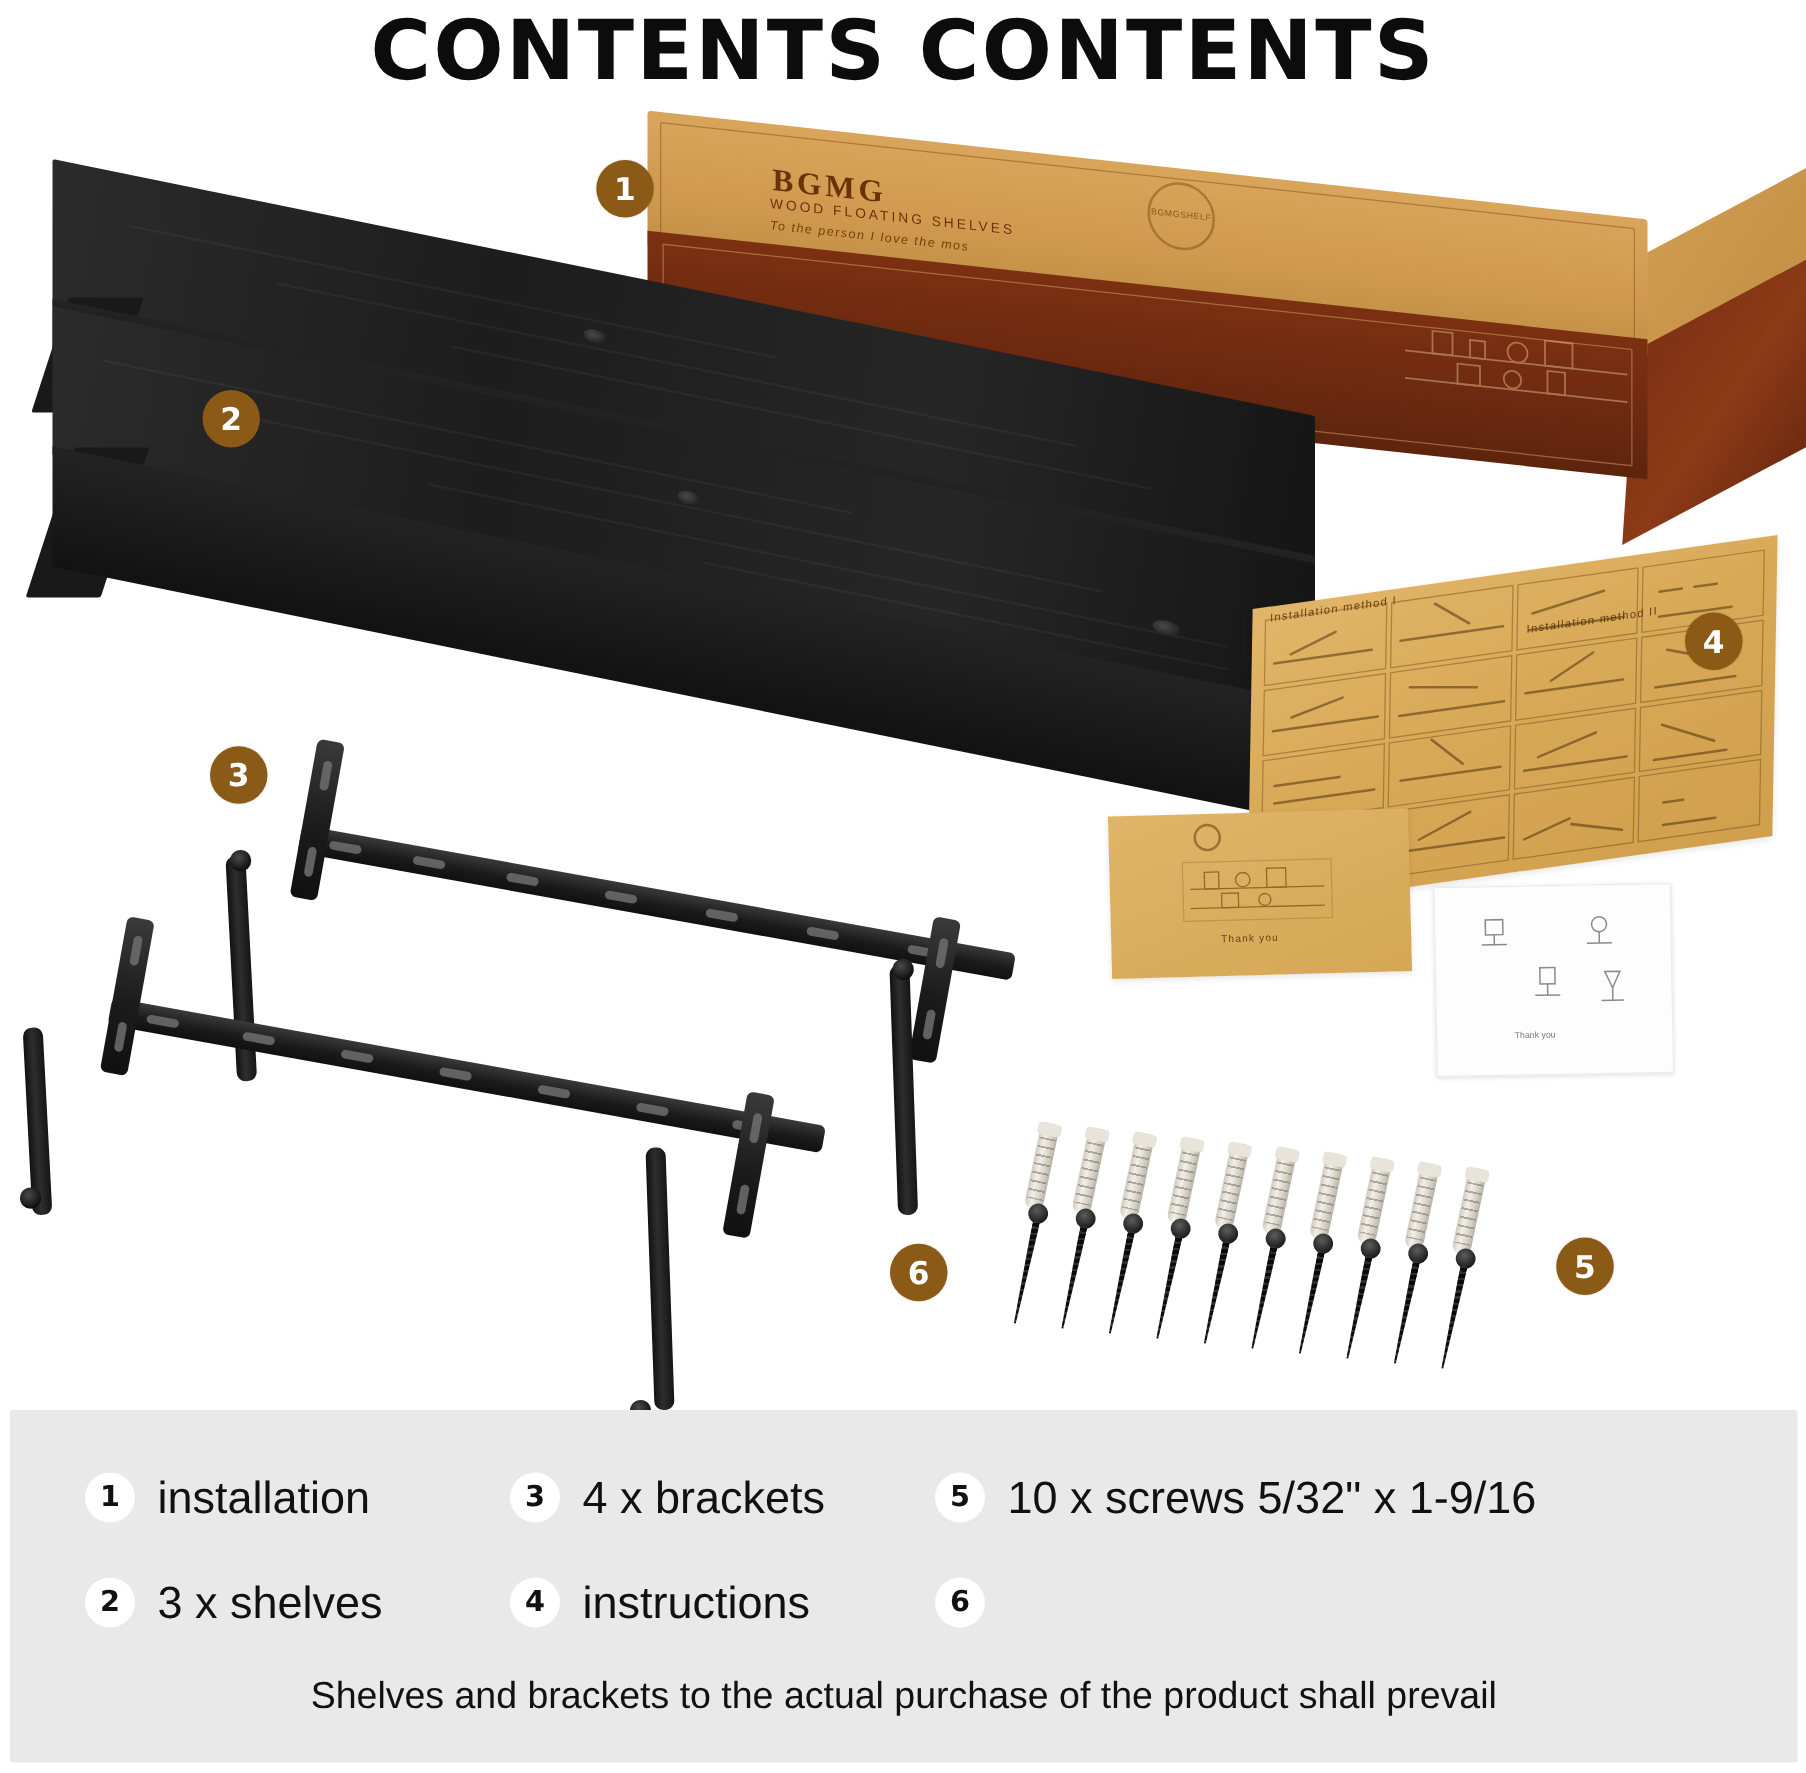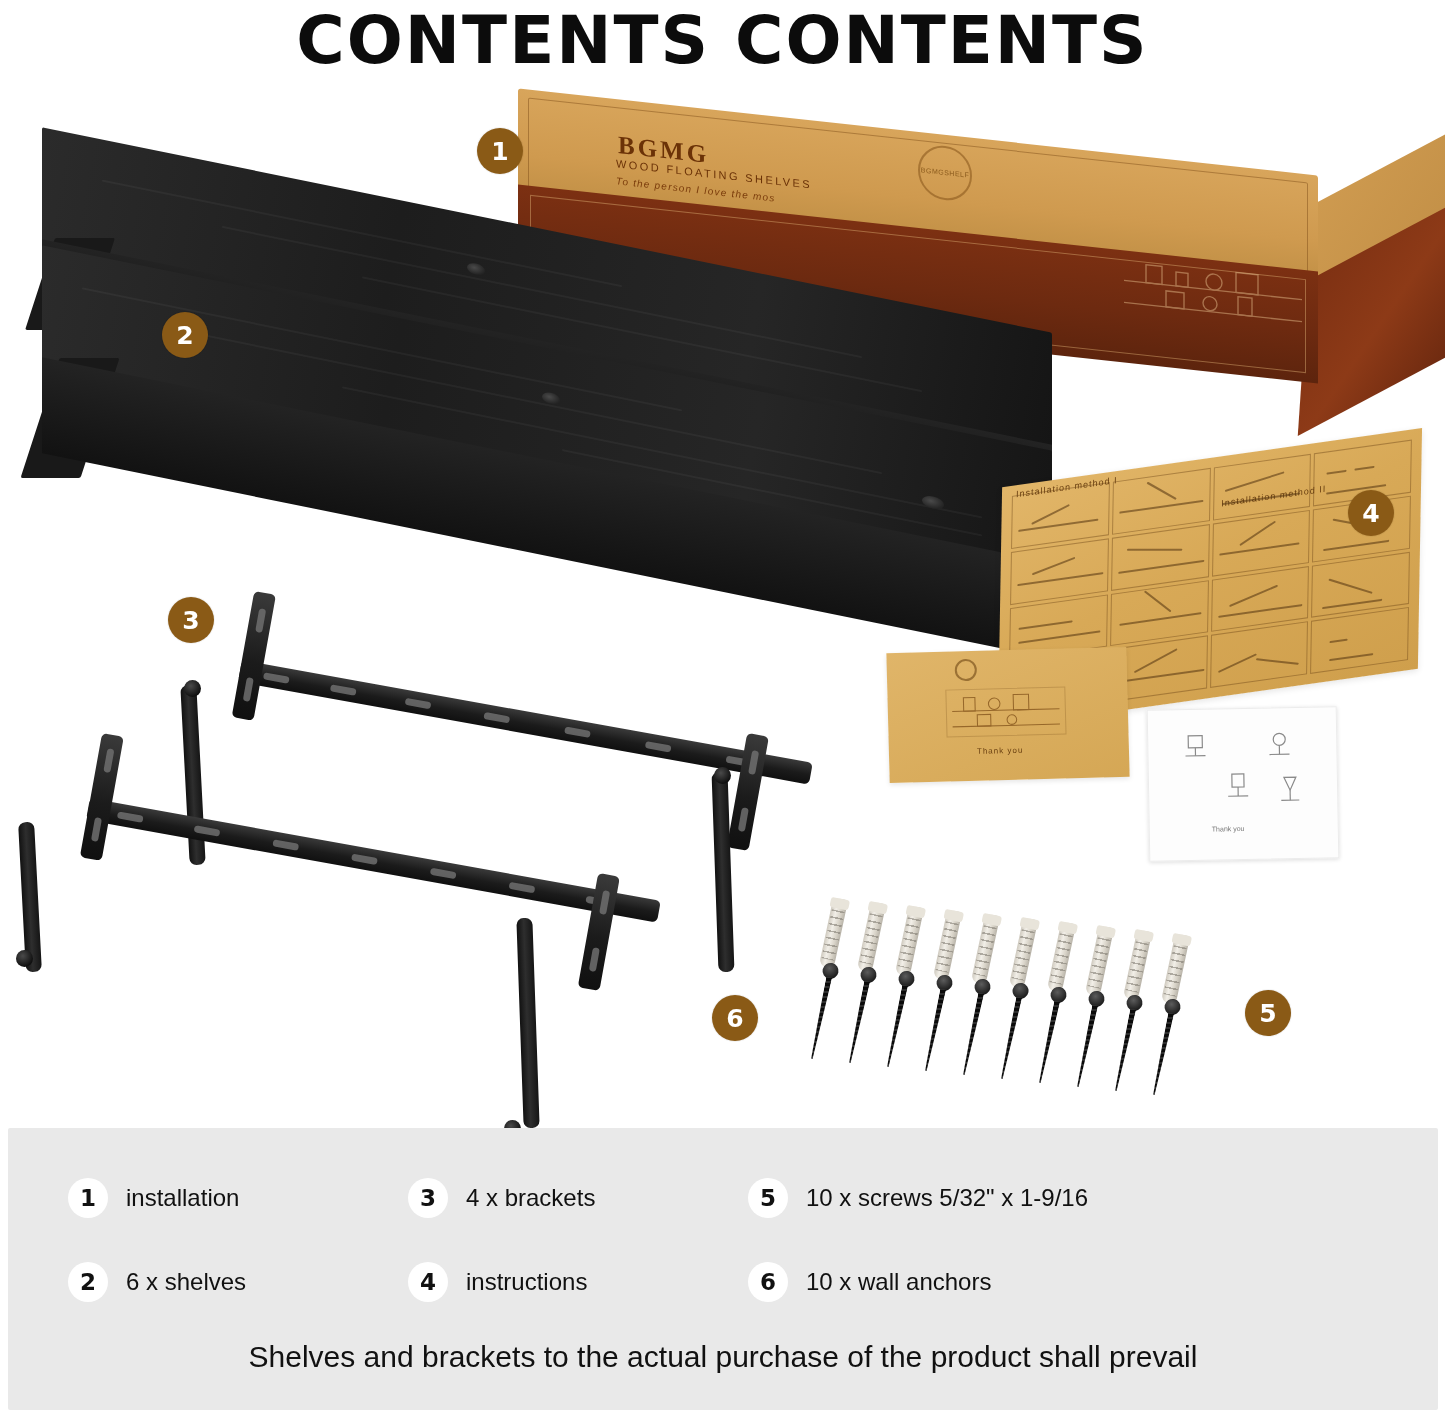--- a/index.html
+++ b/index.html
@@ -317,21 +317,21 @@
   }
   .lg-item { display:flex; align-items:center; gap:18px; }
   .lg-num {
     width:40px;height:40px;border-radius:50%;
     background:#fff; color:#111;
     display:flex;align-items:center;justify-content:center;
     font-weight:bold; font-size:23px;
     font-family:"DejaVu Sans", sans-serif;
     flex:0 0 auto;
   }
-  .lg-label { font-size:24px; color:#111; white-space:nowrap; }
+  .lg-label { font-size:36px; color:#111; white-space:nowrap; }
   .legend-note {
     position:absolute; left:0; top:212px; width:100%;
     text-align:center; font-size:30px; color:#111;
   }
 </style>
 </head>
 <body>
 
 <div class="title">CONTENTS CONTENTS</div>
 
@@ -667,26 +667,25 @@
       <div class="lg-num">3</div>
       <div class="lg-label">4 x brackets</div>
     </div>
     <div class="lg-item">
       <div class="lg-num">5</div>
       <div class="lg-label">10 x screws 5/32" x 1-9/16</div>
     </div>
 
     <div class="lg-item">
       <div class="lg-num">2</div>
-      <div class="lg-label">6 x shelves</div>
+      <div class="lg-label">3 x shelves</div>
     </div>
     <div class="lg-item">
       <div class="lg-num">4</div>
       <div class="lg-label">instructions</div>
     </div>
     <div class="lg-item">
       <div class="lg-num">6</div>
-      <div class="lg-label">10 x wall anchors</div>
     </div>
   </div>
 
   <div class="legend-note">Shelves and brackets to the actual purchase of the product shall prevail</div>
 </div>
 
 </body></html>

